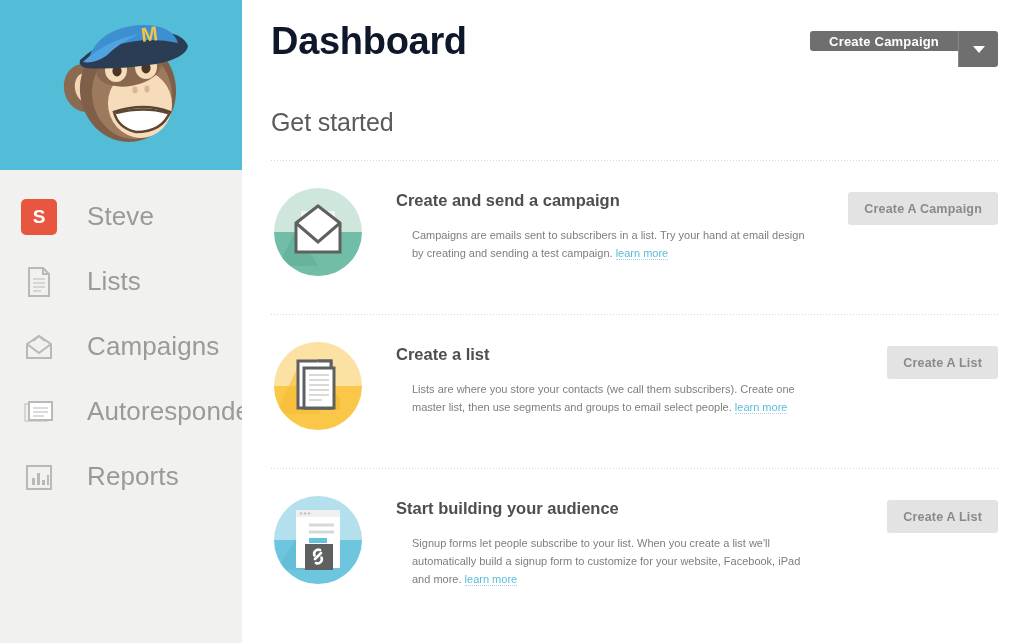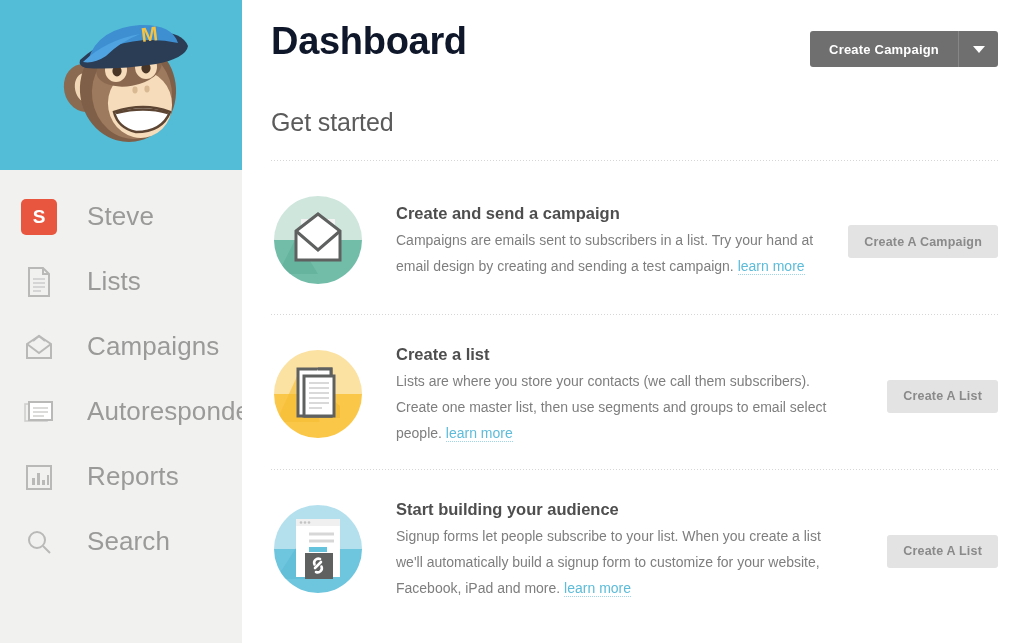--- a/index.html
+++ b/index.html
@@ -74,21 +74,21 @@
     letter-spacing: -0.3px;
     line-height: 1.05;
     margin: 0;
   }
   .split-button { display: flex; margin-top: 9px; }
   .split-main {
     background: #6f6f6f;
     color: #ffffff;
     font-size: 13px; font-weight: bold;
     padding: 0 19px;
-    height: 36px;
+    height: 20px;
     display: flex; align-items: center;
     border-radius: 3px 0 0 3px;
     letter-spacing: 0.2px;
     cursor: pointer;
   }
   .split-caret {
     background: #6f6f6f;
     width: 39px; height: 36px;
     border-radius: 0 3px 3px 0;
     border-left: 1px solid #868686;
@@ -111,37 +111,37 @@
 
   .divider {
     height: 1px;
     margin-top: 23px;
     background-image: repeating-linear-gradient(to right, #d6d6d6 0 1px, transparent 1px 3px);
   }
 
   
   .card {
     display: flex;
-    align-items: center;
+    align-items: flex-start;
     padding: 27px 0 0 0;
     min-height: 130px;
     box-sizing: border-box;
   }
   .card-icon { flex: 0 0 88px; width: 88px; height: 88px; margin-left: 3px; }
   .card-body { flex: 1 1 auto; margin-left: 34px; padding-top: 3px; max-width: 432px; }
   .card-title {
     font-size: 16.5px; font-weight: bold;
     color: #4e4e4e;
     margin: 0 0 4px 0;
   }
   .card-text {
-    font-size: 14px;
+    font-size: 11px;
     color: #7e7e7e;
-    line-height: 26px;
-    margin: 0;
+    line-height: 18px;
+    margin: 16px;
   }
   .learn-more {
     color: #5cbcd9;
     text-decoration: none;
     border-bottom: 1px dotted #9ed5e8;
     cursor: pointer;
   }
   .card-action { flex: 0 0 auto; margin-left: auto; padding-top: 4px; }
   .btn-light {
     background: #e3e3e3;
@@ -259,29 +259,20 @@
               <rect x="8" y="16" width="3" height="7"></rect>
               <rect x="13" y="11" width="3" height="12"></rect>
               <rect x="18" y="18" width="3" height="5"></rect>
               <rect x="23" y="13" width="2" height="10"></rect>
             </g>
           </svg>
         </span>
         <span class="nav-label">Reports</span>
       </div>
 
-      <div class="nav-item">
-        <span class="nav-icon">
-          <svg width="28" height="28" viewBox="0 0 28 28">
-            <circle cx="12" cy="12" r="8" fill="none" stroke="#b9b9b8" stroke-width="2"></circle>
-            <line x1="18" y1="18" x2="25" y2="25" stroke="#b9b9b8" stroke-width="2"></line>
-          </svg>
-        </span>
-        <span class="nav-label">Search</span>
-      </div>
 
     </div>
   </div>
 
   <div class="main">
 
     <div class="page-header">
       <h1 class="page-title">Dashboard</h1>
       <div class="split-button">
         <div class="split-main">Create Campaign</div>

